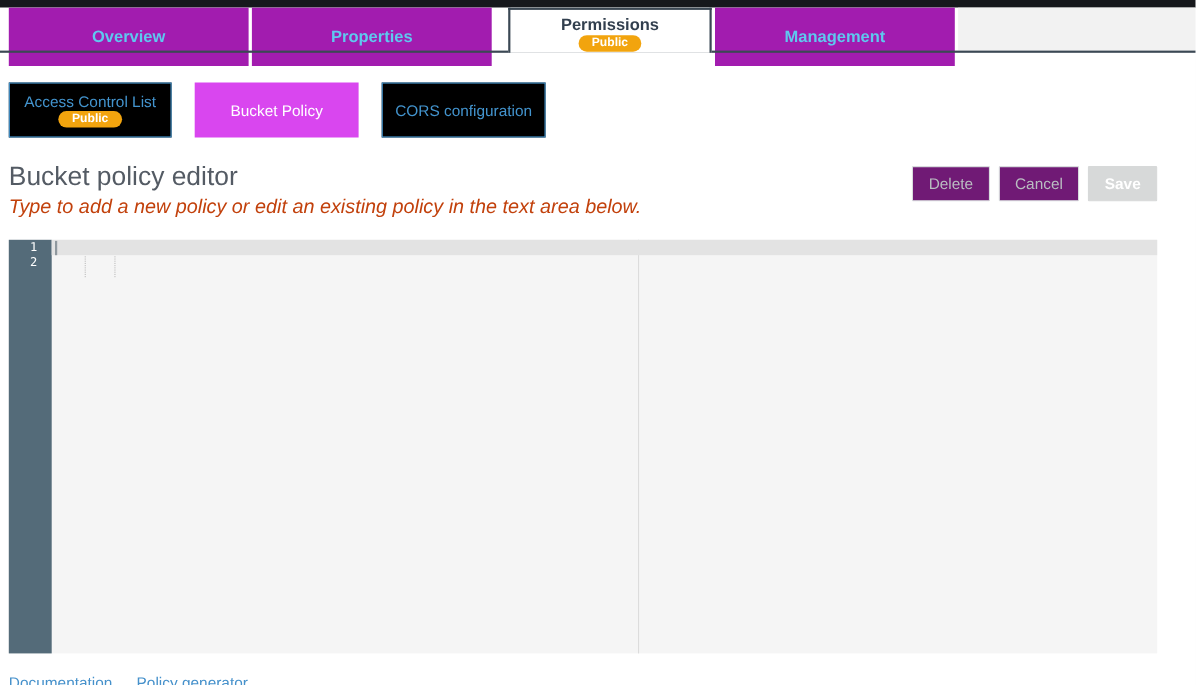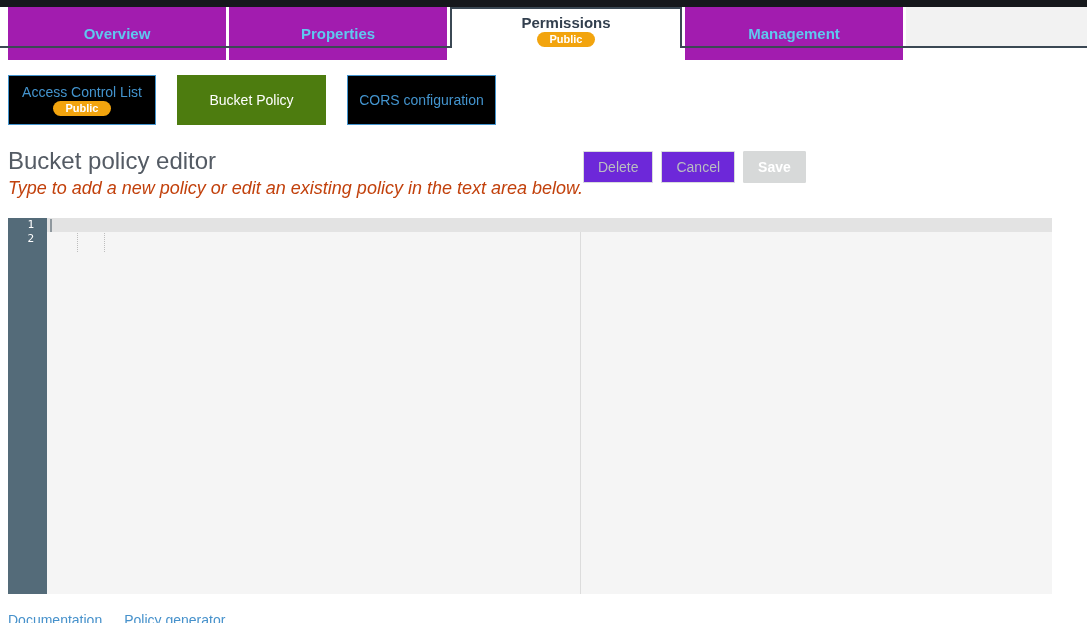--- a/index.html
+++ b/index.html
@@ -40,27 +40,28 @@
   }
   .tab:first-child { margin-left: 8px; }
   .tab .tab-label {
     color: #5fc8ef;
     font-size: 15px;
     font-weight: bold;
   }
   .tab.active {
     position: relative;
     z-index: 1;
-    width: 232px; height: 41px;
+    width: 185px; height: 41px;
     background: #ffffff;
     border: 2px solid #3b4854;
     border-bottom: none;
     flex-direction: column;
     justify-content: flex-start;
     padding-top: 5px;
+    margin-left: 12px;
   }
   .tab.active .tab-label {
     color: #323f4e;
     font-size: 15px;
     font-weight: bold;
   }
   .tab-filler {
     flex: 1;
     height: 39px;
     background: #f2f2f2;
@@ -96,28 +97,29 @@
     background: #000000;
     border: 1px solid #4394ce;
     font-family: "Liberation Sans", sans-serif;
     font-size: 14px;
     color: #4394ce;
     cursor: pointer;
   }
   .subtab.w1 { width: 148px; }
   .subtab.w2 { width: 149px; }
   .subtab.solid {
-    background: #4d7c0f;
+    background: #d946ef;
     border: none;
     color: #ffffff;
   }
 
   
   .editor-header {
     display: flex;
+    justify-content: space-between;
     align-items: flex-start;
     width: 1044px;
     margin-top: 22px;
   }
   .title-line { display: flex; align-items: baseline; }
   .page-title {
     font-size: 24px;
     color: #545b64;
   }
   .arn {
@@ -134,21 +136,21 @@
   .actions { display: flex; column-gap: 8px; margin-top: 4px; }
   .btn {
     height: 32px;
     padding: 0 14px;
     font-family: "Liberation Sans", sans-serif;
     font-size: 14px;
     border-radius: 1px;
     cursor: default;
   }
   .btn.ghost {
-    background: #6d28d9;
+    background: #701a75;
     border: 1px solid #d8dbdd;
     color: #b9bdc1;
   }
   .btn.solid-disabled {
     background: #d7d9d9;
     border: 1px solid #d7d9d9;
     color: #ffffff;
     font-weight: bold;
   }
 

